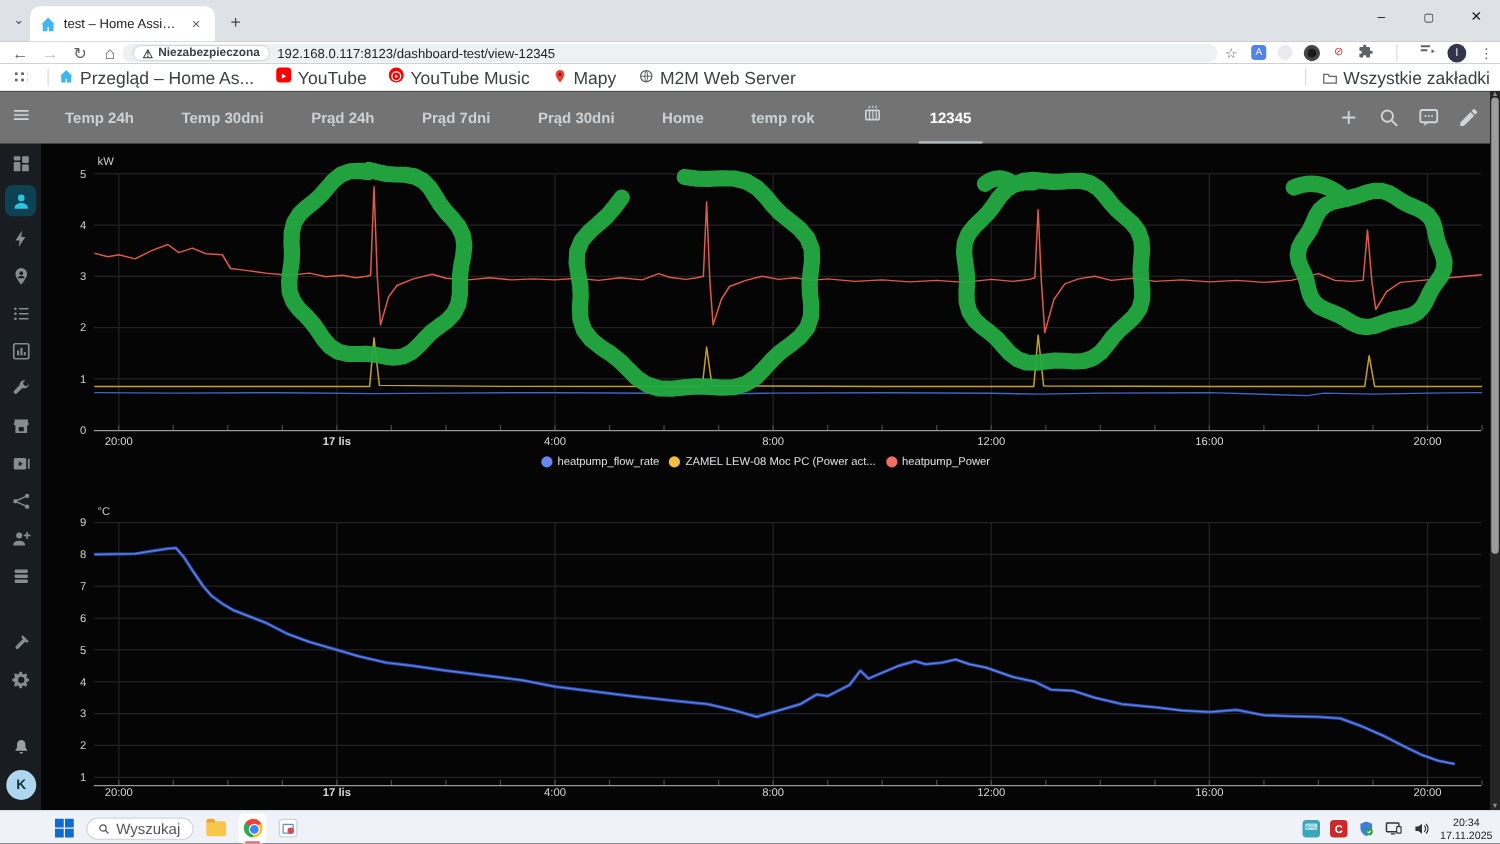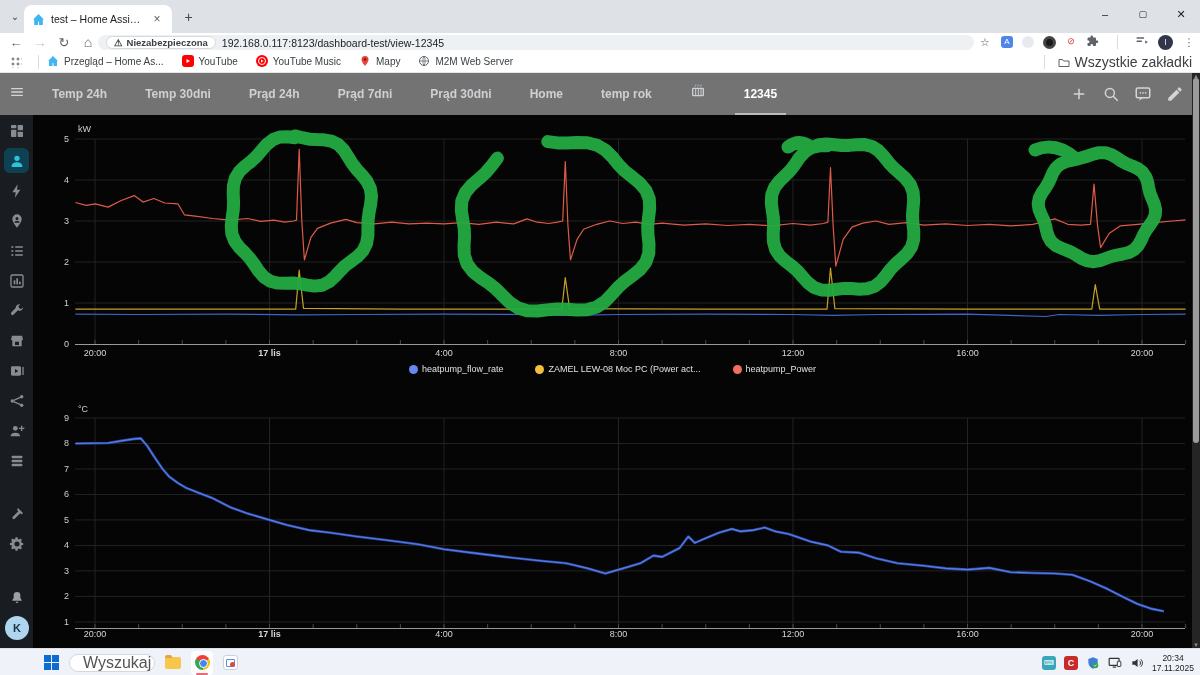--- a/index.html
+++ b/index.html
@@ -21,21 +21,21 @@
   .secchip { display:flex; align-items:center; gap:4px; background:#fff; border:1px solid #d7dadd; border-radius:7px; padding:0 7px; height:13px; }
   .secchip span { font-size:9.5px; font-weight:bold; color:#3c4043; }
   .warn-tri { color:#5f6368; font-size:9px; }
   .url { font-size:10.5px; color:#202124; }
   .tb-right { position:absolute; right:4px; top:0px; height:18px; display:flex; align-items:center; gap:9px; }
   .tb-ico { font-size:11px; color:#5f6368; width:14px; text-align:center; }
   .ext-dot { width:12px; height:12px; border-radius:3px; display:inline-block; }
   .avatar-br { width:15px; height:15px; border-radius:50%; background:#31364a; color:#e8eaed; font-size:9px; text-align:center; line-height:15px; }
   .bookbar { position:absolute; left:0; top:51px; width:1200px; height:22px; background:#fff; border-bottom:1px solid #e4e6e8; display:flex; align-items:center; }
   .bm { display:flex; align-items:center; gap:5px; margin-right:18px; }
-  .bm span { font-size:10px; color:#3c4043; white-space:nowrap; }
+  .bm span { font-size:14px; color:#3c4043; white-space:nowrap; }
   .fav { width:12px; height:12px; border-radius:3px; display:inline-block; position:relative; flex:none; }
   .allbm { position:absolute; right:8px; top:0; height:22px; display:flex; align-items:center; gap:5px; }
   .allbm span { font-size:14px; color:#3c4043; }
   .vdiv { width:1px; height:14px; background:#dadce0; margin:0 8px; }
   .appsgrid { width:12px; height:12px; margin:0 8px 0 10px;
     background-image:radial-gradient(#5f6368 1.1px, transparent 1.2px); background-size:5px 5px; background-position:0.5px 0.5px; }
 
   
   .ha { position:absolute; left:0; top:73px; width:1200px; height:575px; background:#050505; overflow:hidden; }
   .ha-header { position:absolute; left:0; top:0; width:1192px; height:42px; background:#737373; display:flex; align-items:center; }
@@ -45,36 +45,36 @@
   .ha-tab.active { color:#fff; }
   .ha-tab.active::after { content:""; position:absolute; left:10px; right:10px; bottom:0; height:2px; background:#b9bdc0; }
   .ha-actions { position:absolute; right:8px; top:0; height:42px; display:flex; align-items:center; gap:14px; }
   .ha-act { color:#d2d5d8; width:18px; height:18px; }
   .ha-sidebar { position:absolute; left:0; top:42px; width:33px; height:533px; background:#191d22; }
   .sb-item { position:absolute; left:4px; width:25px; height:25px; border-radius:6px; display:flex; align-items:center; justify-content:center; color:#878c92; }
   .sb-item.active { background:#0e4152; color:#2fc2e0; }
   .sb-item svg { width:16px; height:16px; }
   .sb-avatar { position:absolute; left:5px; width:24px; height:24px; border-radius:50%; background:#aed6ef; color:#17313f; font-size:11px; font-weight:bold; text-align:center; line-height:24px; }
   .ha-content { position:absolute; left:33px; top:42px; width:1159px; height:533px; background:#050505; }
-  .legend { position:absolute; left:0; top:249px; width:1159px; display:flex; justify-content:center; gap:32px; }
+  .legend { position:absolute; left:0; top:249px; width:1159px; display:flex; justify-content:center; gap:8px; }
   .lg-item { display:flex; align-items:center; gap:4px; }
   .lg-dot { width:9px; height:9px; border-radius:50%; }
   .lg-item span { font-size:9px; color:#dfe1e3; }
   
   .pgscroll { position:absolute; right:0; top:0; width:8px; height:575px; background:#252525; }
   .pgthumb { position:absolute; left:1px; top:5px; width:6px; height:365px; background:#9c9c9c; border-radius:3px; }
   .scarrow { position:absolute; left:0; width:8px; text-align:center; color:#8a8a8a; font-size:6px; }
 
   
   .taskbar { position:absolute; left:0; top:648px; width:1200px; height:27px; background:#eff3f9; border-top:1px solid #dde1e7; }
   .tb-left { position:absolute; left:44px; top:0; height:27px; display:flex; align-items:center; gap:10px; }
   .winlogo { width:15px; height:15px; display:grid; grid-template-columns:7px 7px; grid-gap:1px; }
   .winlogo div { background:#0d6cd1; width:7px; height:7px; }
   .tsearch { width:86px; height:18px; background:#fff; border:1px solid #d4d8de; border-radius:9px; display:flex; align-items:center; gap:5px; padding:0 8px; }
-  .tsearch span { font-size:16px; color:#555; }
+  .tsearch span { font-size:12px; color:#555; }
   .tfolder { width:16px; height:12px; background:#f7c64b; border-radius:2px; position:relative; }
   .tfolder::before { content:""; position:absolute; left:0; top:-2px; width:7px; height:3px; background:#e8a33b; border-radius:2px 2px 0 0; }
   .chromewrap { width:22px; height:24px; background:#fff; border-radius:4px; display:flex; align-items:center; justify-content:center; position:relative; }
   .chromewrap::after { content:""; position:absolute; bottom:0px; left:5px; width:12px; height:2px; background:#e86a76; border-radius:1px; }
   .chrome { width:15px; height:15px; border-radius:50%; background:conic-gradient(from -60deg,#ea4335 0 120deg,#fbbc05 0 240deg,#34a853 0 360deg); position:relative; }
   .chrome::after { content:""; position:absolute; left:4px; top:4px; width:7px; height:7px; border-radius:50%; background:#4285f4; border:1.2px solid #fff; }
   .snip { width:15px; height:15px; border-radius:3px; background:#fff; border:1px solid #cfd3d9; position:relative; }
   .snip::after { content:""; position:absolute; right:2px; bottom:2px; width:5px; height:5px; border-radius:50%; background:#d84b4b; }
   .snip::before { content:""; position:absolute; left:2px; top:3px; width:7px; height:6px; border:1.3px solid #5b8dd9; border-radius:1px; }
   .tb-right2 { position:absolute; right:6px; top:0; height:27px; display:flex; align-items:center; gap:8px; }

